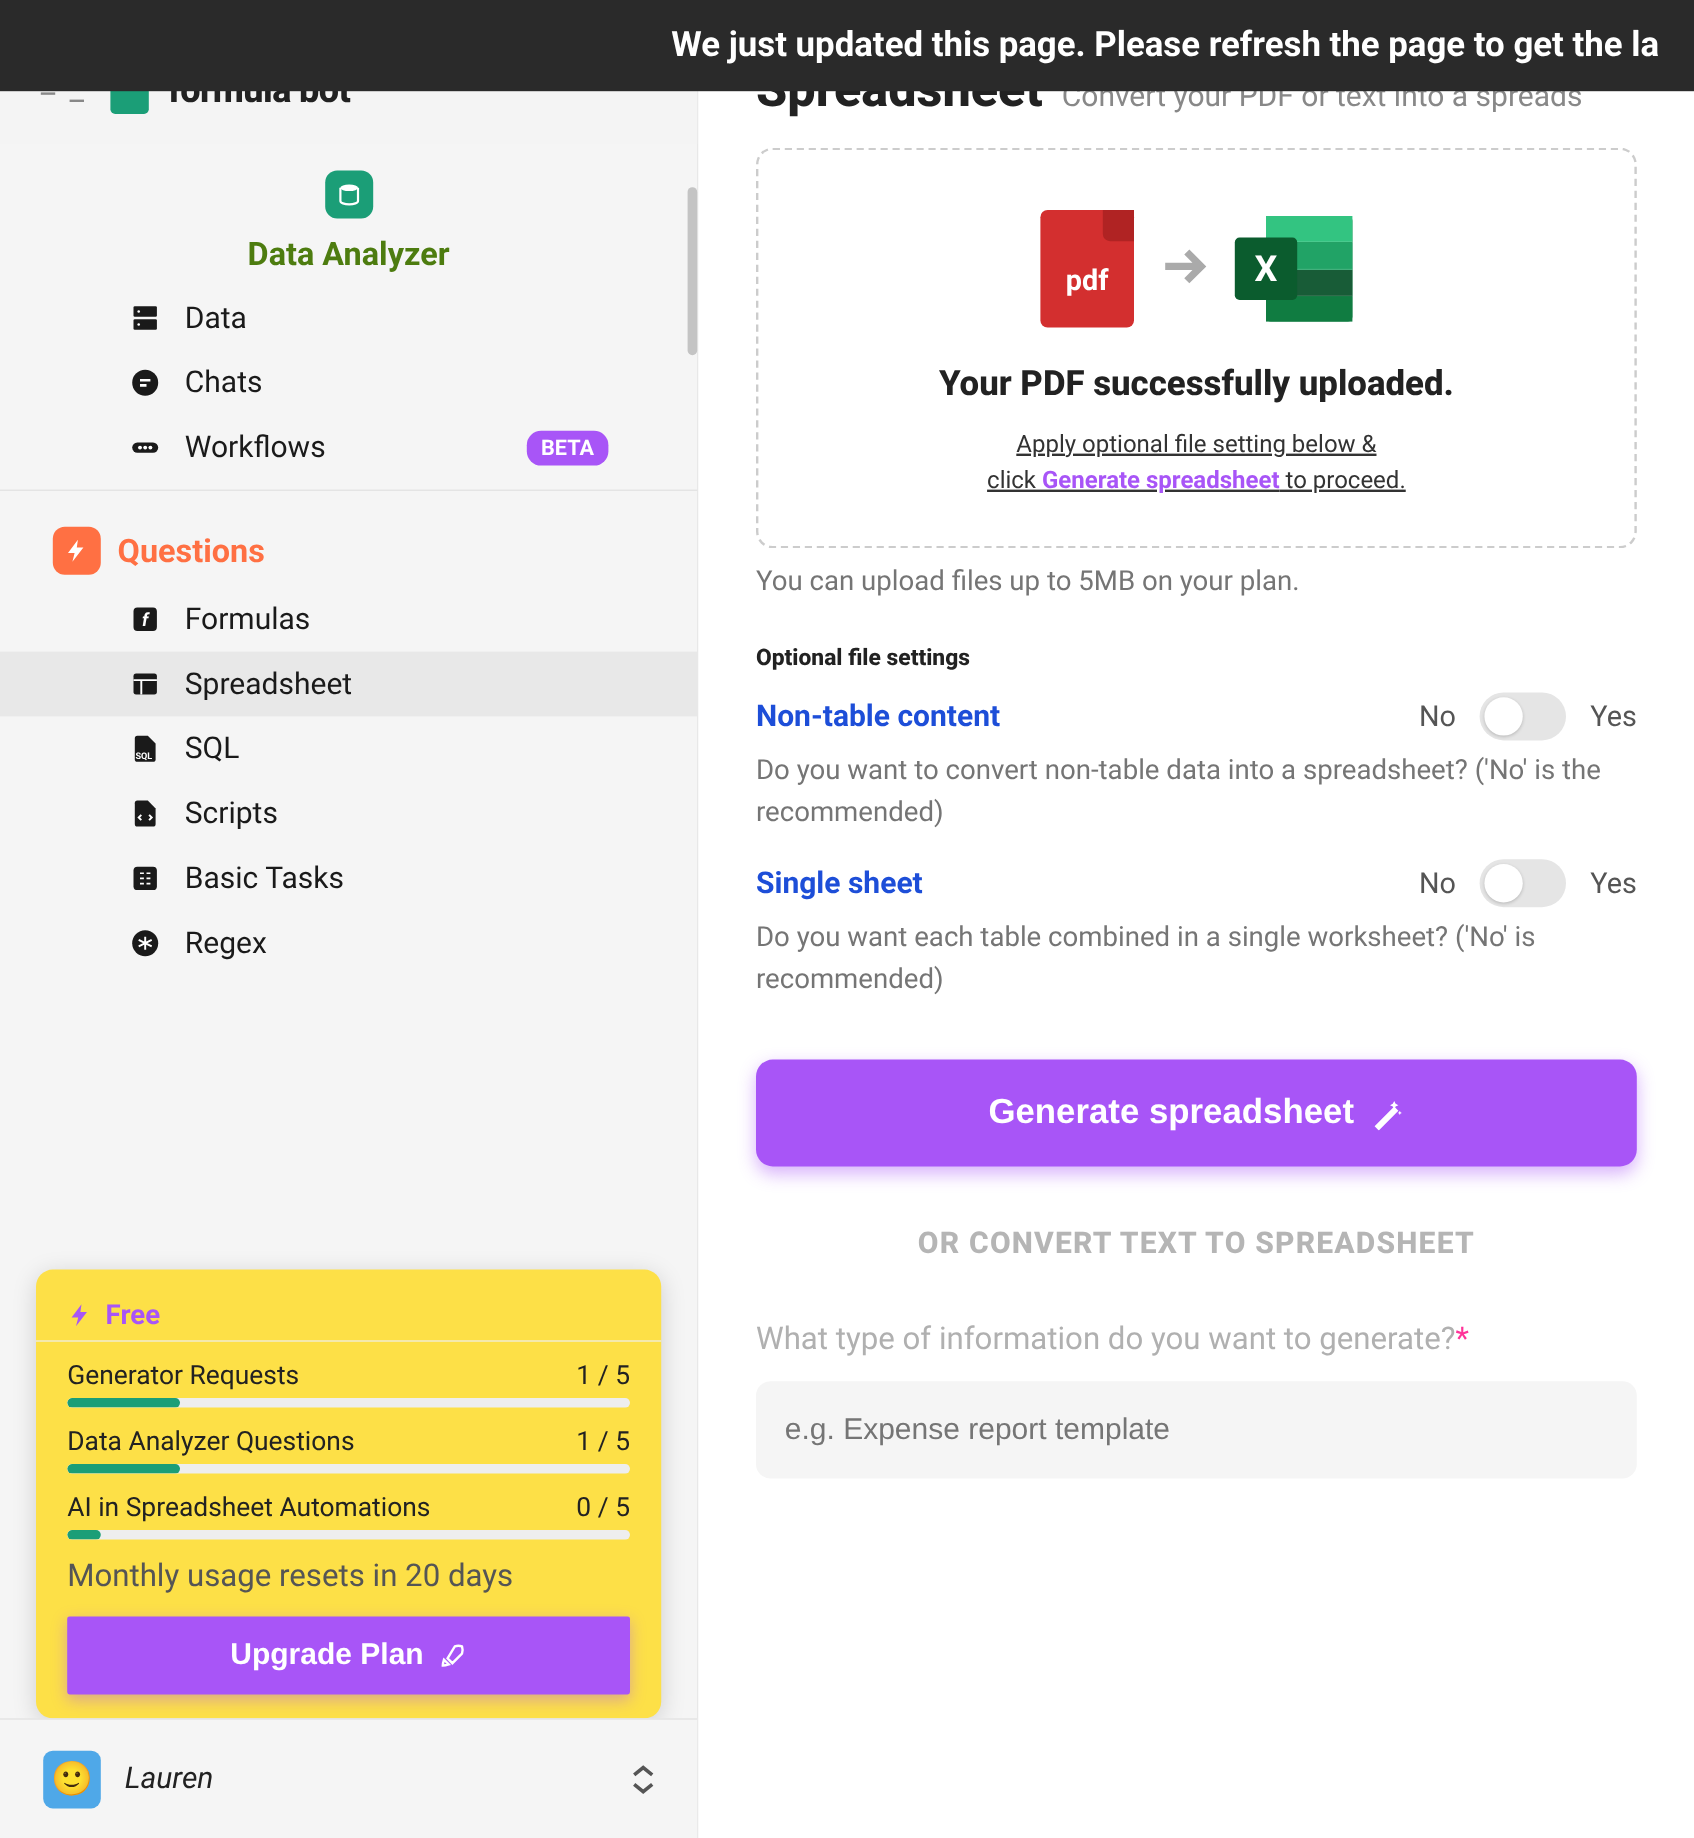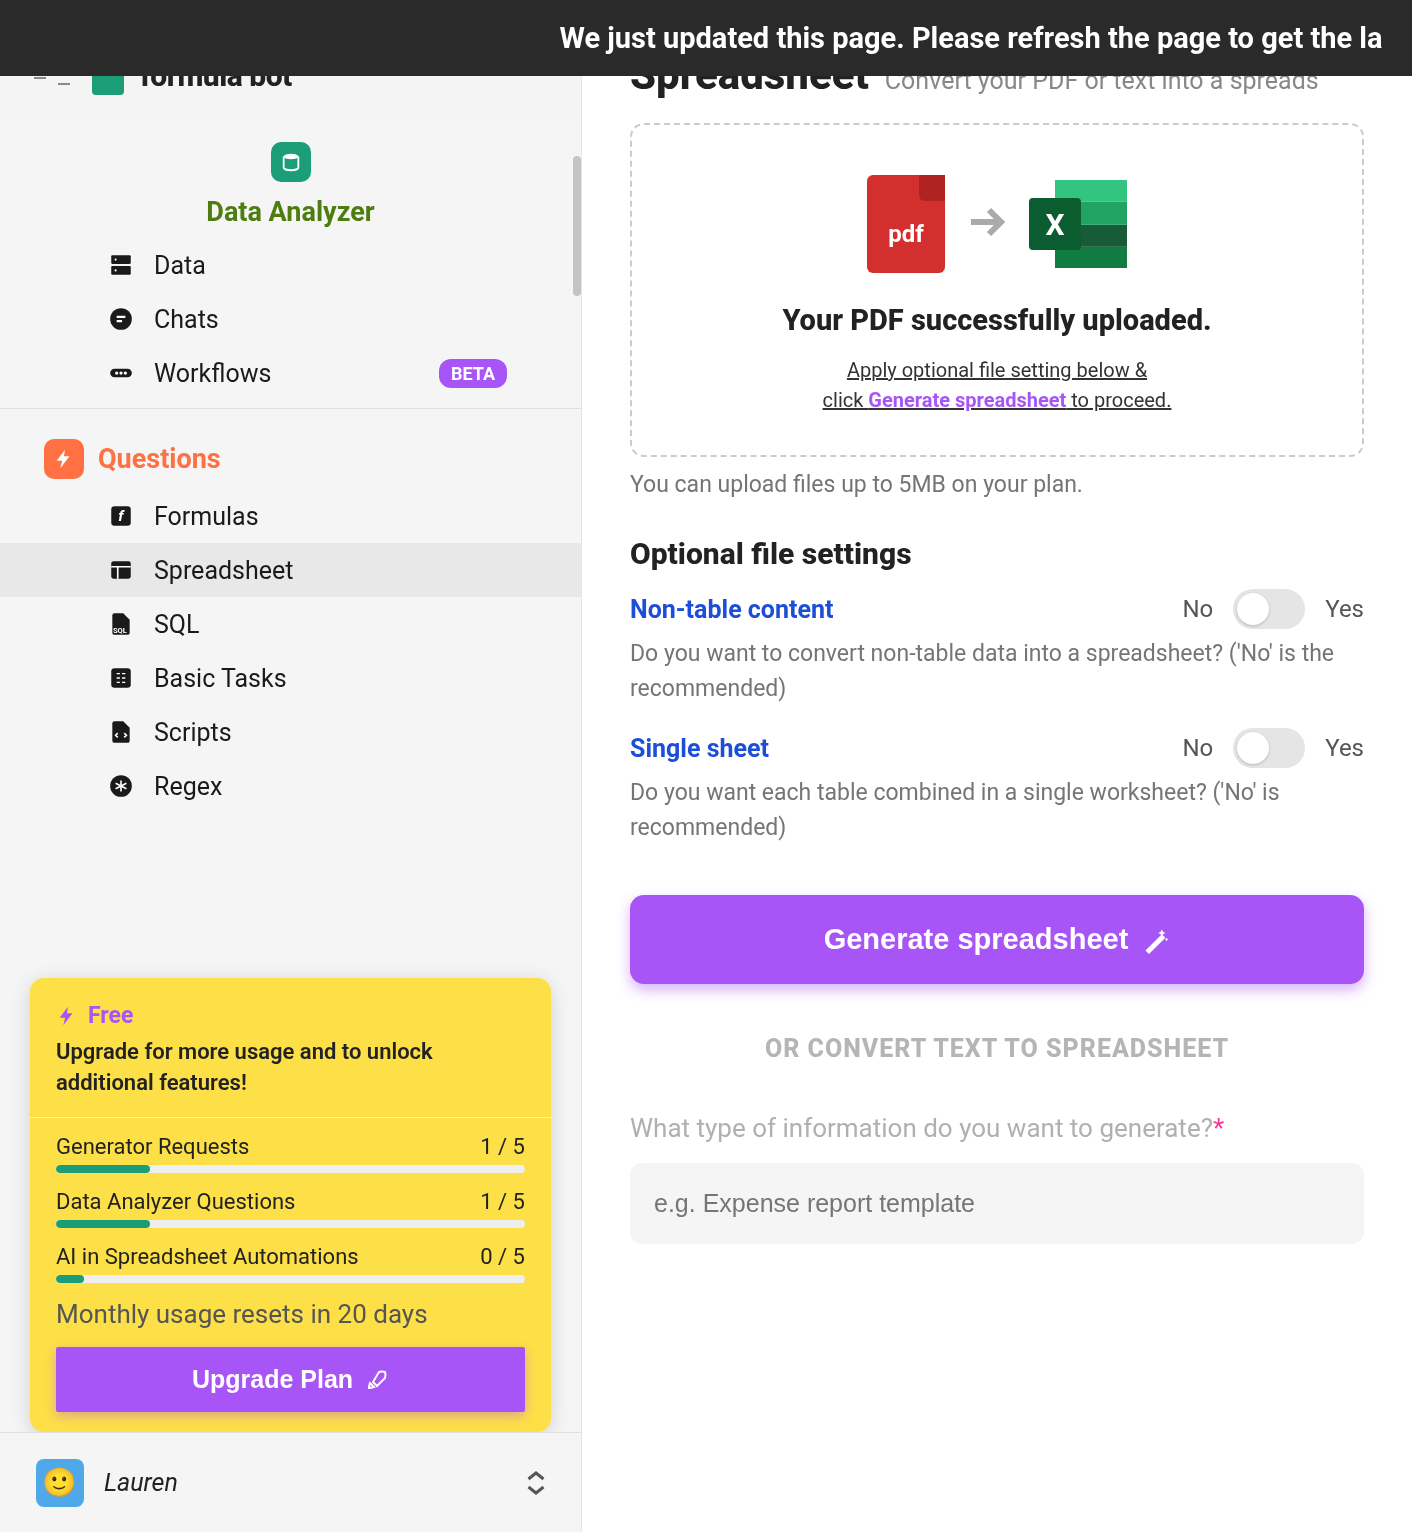--- a/index.html
+++ b/index.html
@@ -76,21 +76,21 @@
 .excel-bg div:nth-child(2){background:#21a366;}
 .excel-bg div:nth-child(3){background:#185c37;}
 .excel-bg div:nth-child(4){background:#107c41;border:none;}
 .excel-x{position:absolute;left:0;top:18px;width:52px;height:52px;background:#0b5c2e;border-radius:4px;display:flex;align-items:center;justify-content:center;color:#fff;font-size:30px;font-weight:700;}
 
 .upload-success { font-size:29px; font-weight:800; color:#222; margin-bottom:18px;}
 .upload-inst { font-size:20px; color:#333; line-height:1.5;text-decoration:underline;}
 .upload-inst a{color:#a855f7; font-weight:700; text-decoration:none;}
 .upload-note { font-size:23px; color:#757575; margin-bottom:38px;}
 
-.settings-title { font-size:30px; font-weight:800; color:#222; margin-bottom:18px;}
+.settings-title { font-size:19px; font-weight:800; color:#222; margin-bottom:18px;}
 .setting-row { display:flex; align-items:center; gap:20px; margin-bottom:8px;}
 .setting-label { font-size:25px; font-weight:700; color:#1d4ed8; flex:1;}
 .toggle-side { font-size:24px; color:#555;}
 .toggle { width:72px; height:40px; background:#e5e5e5; border-radius:20px; position:relative; cursor:pointer;}
 .toggle::after{content:'';position:absolute;left:4px;top:4px;width:32px;height:32px;background:#fff;border-radius:16px;box-shadow:0 1px 3px rgba(0,0,0,0.2);}
 .setting-desc { font-size:23px; color:#757575; line-height:1.5; margin-bottom:22px;}
 
 .generate-btn { width:100%; background:#a855f7; color:#fff; border:none; border-radius:14px; padding:28px; font-size:29px; font-weight:700; display:flex; align-items:center; justify-content:center; gap:14px; cursor:pointer; box-shadow:0 6px 14px rgba(168,85,247,0.45); margin-top:50px; margin-bottom:50px;}
 .generate-btn svg{width:28px;height:28px;fill:#fff;}
 
@@ -200,34 +200,34 @@
             <svg viewBox="0 0 24 24">
               <path d="M14 2H6a2 2 0 00-2 2v16a2 2 0 002 2h12a2 2 0 002-2V8l-6-6z"></path>
               <text x="11" y="20" fill="#fff" font-size="7" font-weight="bold" text-anchor="middle">SQL</text>
             </svg>
           </span>
         <span>SQL</span>
       </div>
       <div class="nav-item">
         <span class="nav-item-icon">
             <svg viewBox="0 0 24 24">
+              <path d="M14 2H6a2 2 0 00-2 2v16a2 2 0 002 2h12a2 2 0 002-2V8l-6-6z"></path>
+              <path d="M9 13l-2 2 2 2M15 13l2 2-2 2" stroke="#fff" stroke-width="1.5" fill="none"></path>
+            </svg>
+          </span>
+        <span>Scripts</span>
+      </div>
+      <div class="nav-item">
+        <span class="nav-item-icon">
+            <svg viewBox="0 0 24 24">
               <rect x="3" y="3" width="18" height="18" rx="3"></rect>
               <path d="M8 8h3M13 8h3M8 12h3M13 12h3M8 16h3M13 16h3" stroke="#fff" stroke-width="1.2"></path>
             </svg>
           </span>
         <span>Basic Tasks</span>
-      </div>
-      <div class="nav-item">
-        <span class="nav-item-icon">
-            <svg viewBox="0 0 24 24">
-              <path d="M14 2H6a2 2 0 00-2 2v16a2 2 0 002 2h12a2 2 0 002-2V8l-6-6z"></path>
-              <path d="M9 13l-2 2 2 2M15 13l2 2-2 2" stroke="#fff" stroke-width="1.5" fill="none"></path>
-            </svg>
-          </span>
-        <span>Scripts</span>
       </div>
       <div class="nav-item">
         <span class="nav-item-icon">
             <svg viewBox="0 0 24 24">
               <circle cx="12" cy="12" r="10"></circle>
               <path d="M12 7v10M7 9.5l10 5M17 9.5l-10 5" stroke="#fff" stroke-width="1.5"></path>
             </svg>
           </span>
         <span>Regex</span>
       </div>
@@ -235,21 +235,20 @@
 
     <div class="scroll-hint"></div>
 
     <div class="usage-card">
       <div class="free-row">
         <svg viewBox="0 0 24 24">
             <path d="M13 2L4 14h6l-2 8 10-13h-6l1-7z"></path>
           </svg>
         <span>Free</span>
       </div>
-      <div class="upgrade-text">Upgrade for more usage and to unlock additional features!</div>
       <hr>
       <div id="usage-rows">
           <div class="usage-row">
             <span>Generator Requests</span>
             <span>1 / 5</span>
           </div>
           <div class="usage-bar">
             <div class="usage-bar-fill" style="width:20%"></div>
           </div>
           <div class="usage-row">

